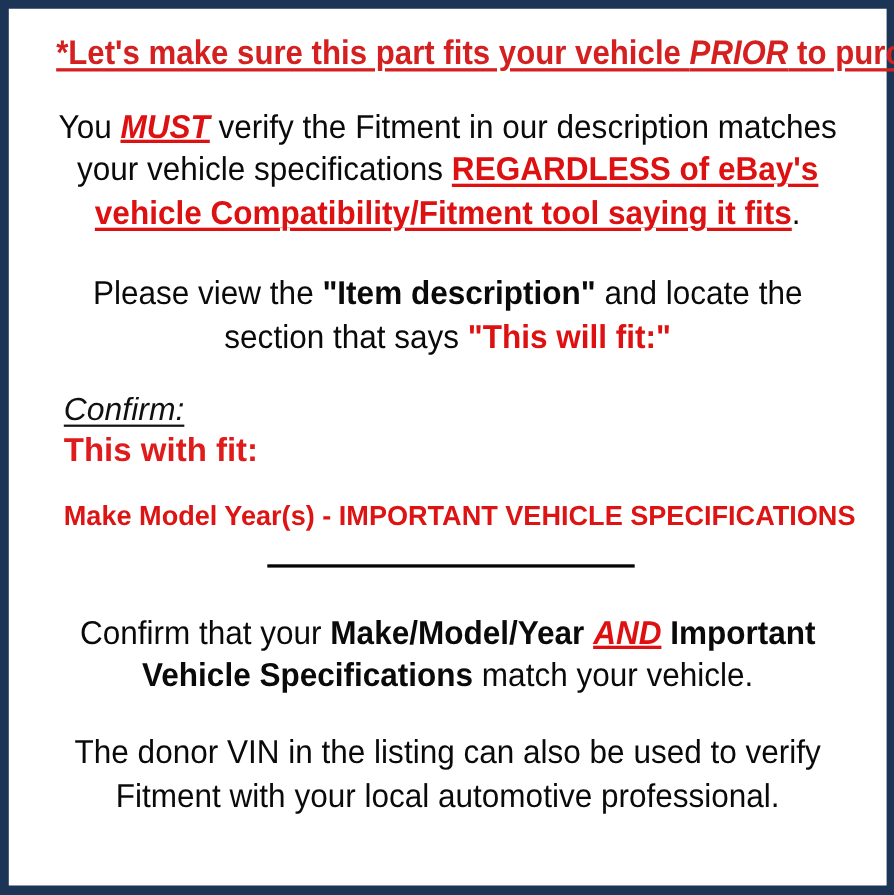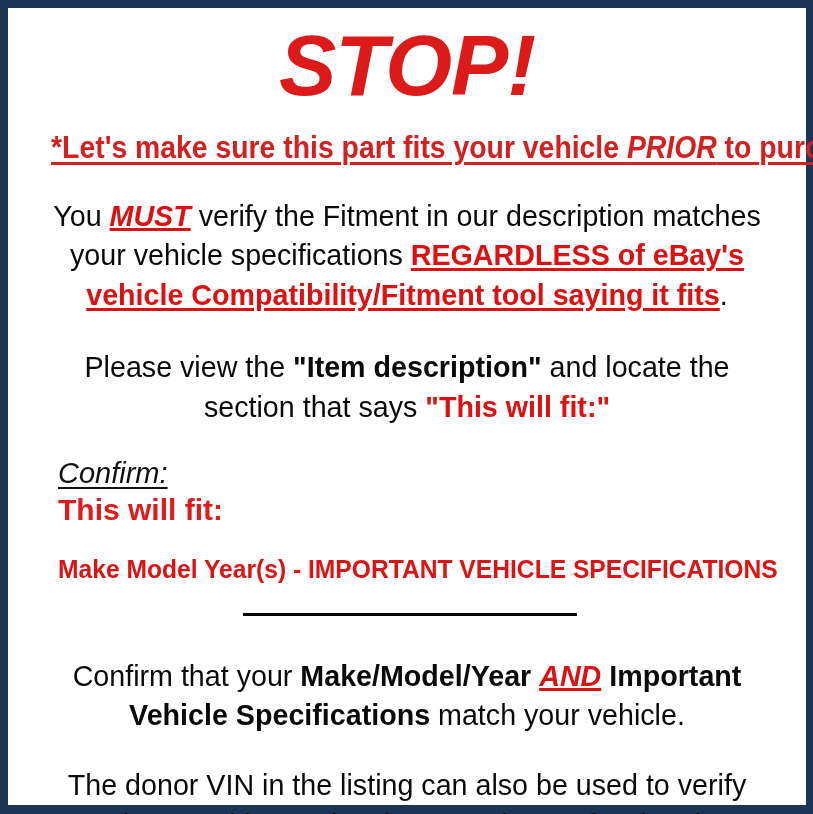--- a/index.html
+++ b/index.html
@@ -139,31 +139,30 @@
     background: #050505;
     margin-left: 6px;
   }
 </style>
 </head>
 <body>
 
 <div id="notice-card">
   <div id="notice-inner">
 
-    <div class="headline">STOP!</div>
 
     <div class="subtitle"><span class="u"><span>*Let's make sure this part fits your vehicle </span><i>PRIOR</i><span> to purchasing*</span></span></div>
 
     <p class="para p1"><span>You </span><span class="redbiu">MUST</span><span> verify the Fitment in our description matches your vehicle specifications </span><span class="redboldul">REGARDLESS of eBay's vehicle Compatibility/Fitment tool saying it fits</span><span>.</span></p>
 
     <p class="para p2"><span>Please view the </span><span class="blkbold">"Item description"</span><span> and locate the section that says </span><span class="redbold">"This will fit:"</span></p>
 
     <div class="example-block">
       <div><span class="example-label">Confirm:</span></div>
-      <div class="example-fit">This will fit:</div>
+      <div class="example-fit">This with fit:</div>
       <div class="example-spec">Make Model Year(s) - IMPORTANT VEHICLE SPECIFICATIONS</div>
     </div>
 
     <div class="divider-wrap">
       <div class="divider"></div>
     </div>
 
     <p class="para p3"><span>Confirm that your </span><span class="blkbold">Make/Model/Year</span><span>&nbsp;</span><span class="redbiu">AND</span><span>&nbsp;</span><span class="blkbold">Important Vehicle Specifications</span><span> match your vehicle.</span></p>
 
     <p class="para p4">The donor VIN in the listing can also be used to verify Fitment with your local automotive professional.</p>

